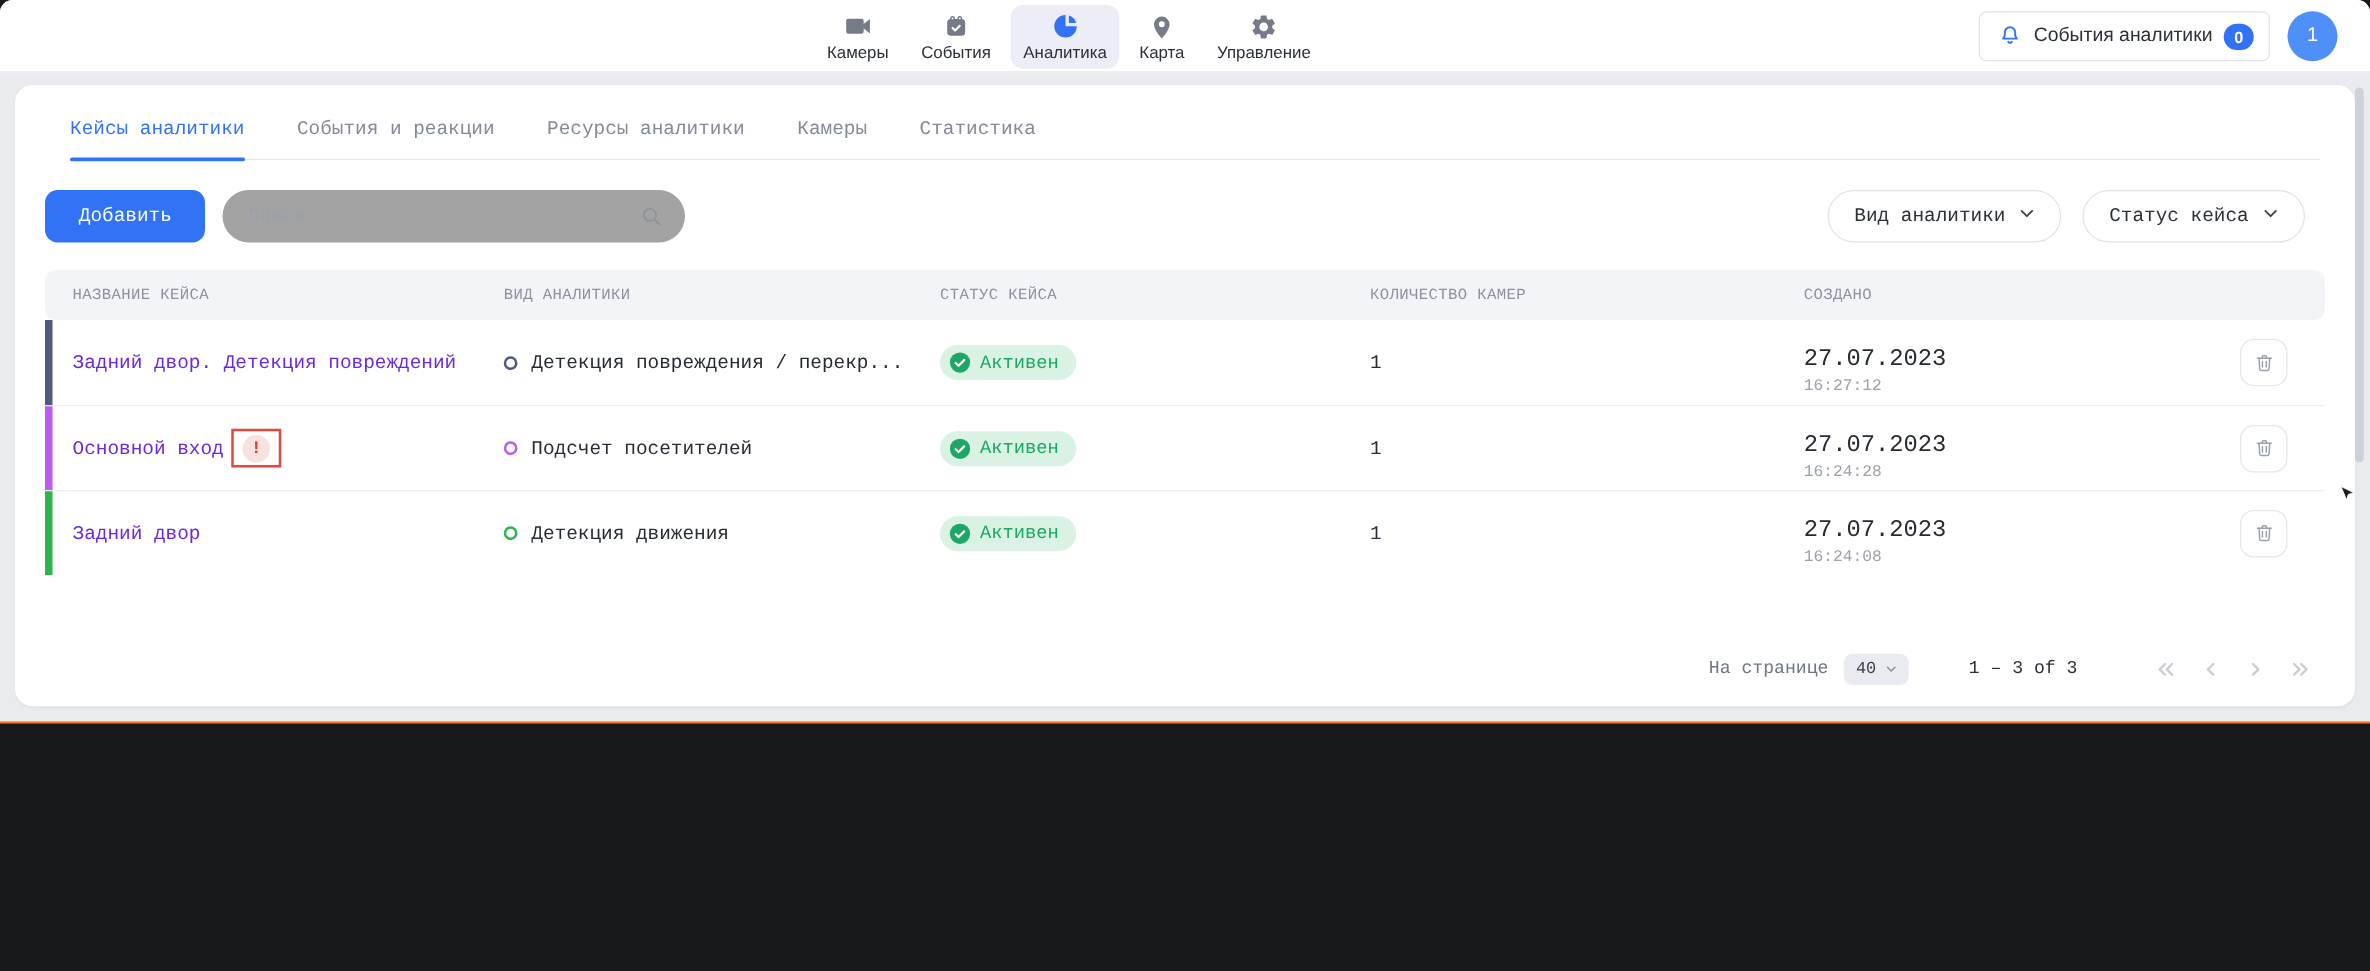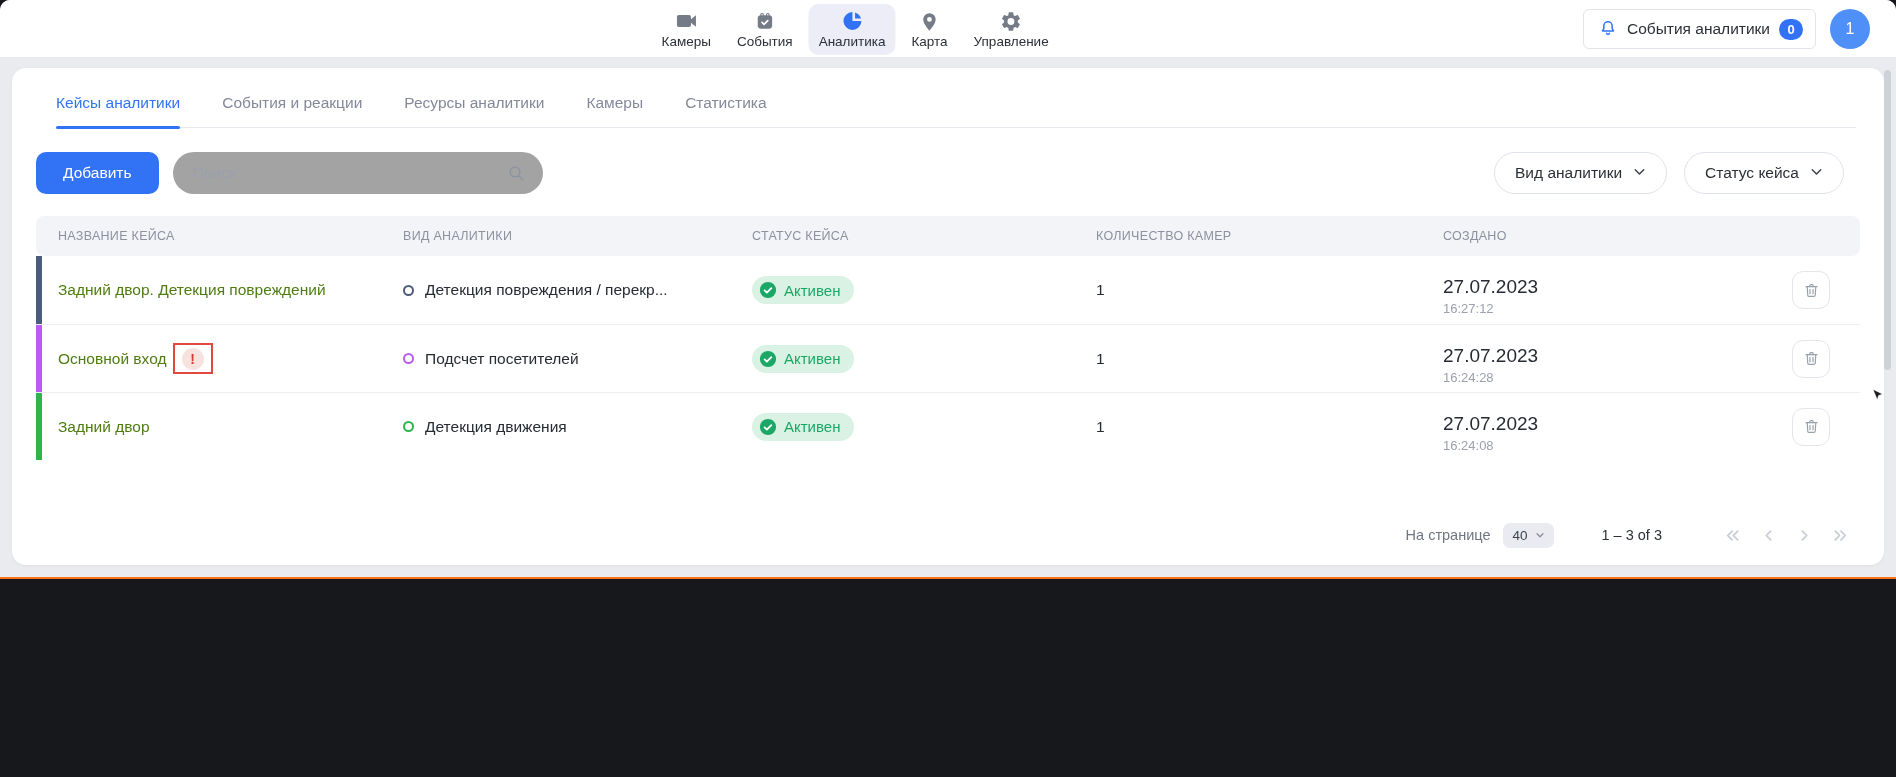--- a/index.html
+++ b/index.html
@@ -14,21 +14,21 @@
   .nav-item .nav-label { font-size:13.5px; color:#2b3038; white-space:nowrap; }
   .nav-item svg { display:block; }
 
   .topbar-right { position:absolute; right:26px; top:9px; display:flex; align-items:center; gap:14px; }
   .events-btn { display:flex; align-items:center; gap:9px; height:40px; padding:0 12px 0 14px; border:1px solid #e1e4ea; border-radius:6px; background:#fff; cursor:pointer; }
   .events-btn .events-label { font-size:15.5px; color:#2b3038; }
   .events-badge { min-width:24px; height:21px; padding:0 7px; border-radius:11px; background:#3273f6; color:#fff; font-size:13px; font-weight:bold; display:flex; align-items:center; justify-content:center; }
   .avatar { width:40px; height:40px; border-radius:50%; background:#4e90f8; color:#fff; font-size:16px; display:flex; align-items:center; justify-content:center; cursor:pointer; }
 
   
-  .card { position:absolute; left:12px; right:12px; top:68px; bottom:12px; background:#fff; border-radius:14px; box-shadow:0 1px 3px rgba(20,24,40,.05); }
+  .card { position:absolute; left:12px; right:12px; top:68px; bottom:12px; background:#fff; border-radius:14px; box-shadow:0 1px 3px rgba(20,24,40,.05);font-family:Liberation Mono, monospace; }
 
   
   .tabs-wrap { display:flex; gap:42px; margin:0 28px 0 44px; padding-top:26px; border-bottom:1px solid #e7e9ee; }
   .tab { position:relative; padding-bottom:15px; font-size:15.5px; color:#84899a; cursor:pointer; white-space:nowrap; }
   .tab.active { color:#3273f6; }
   .tab.active::after { content:''; position:absolute; left:0; right:0; bottom:-2px; height:3px; border-radius:2px; background:#3273f6; }
 
   
   .toolbar { display:flex; align-items:center; margin:24px 40px 0 24px; }
   .btn-add { height:42px; padding:0 27px; background:#3273f6; border:none; border-radius:10px; color:#fff; font-size:15.5px; font-family:inherit; cursor:pointer; }
@@ -42,21 +42,21 @@
 
   
   .table { margin:22px 24px 0 24px; }
   .thead, .trow { display:grid; grid-template-columns:345px 349px 344px 347px 1fr 76px; align-items:center; }
   .thead { height:40px; background:#f3f4f8; border-radius:8px; }
   .thead .th { font-size:12.5px; font-weight:500; letter-spacing:.3px; color:#8b919f; padding-left:22px; white-space:nowrap; }
   .trow { height:68px; position:relative; }
   .trow + .trow { border-top:1px solid #edeef2; }
   .accent-bar { position:absolute; left:0; top:0; bottom:0; width:6px; }
   .cell { padding-left:22px; display:flex; align-items:center; min-width:0; }
-  .case-name { font-size:15.5px; color:#4d7c0f; white-space:nowrap; }
+  .case-name { font-size:15.5px; color:#6d28d9; white-space:nowrap; }
   .error-box { display:inline-flex; align-items:center; justify-content:center; width:40px; height:31px; margin-left:6px; border:2px solid #e2483d; background:#fff; }
   .error-circle { width:22px; height:22px; border-radius:50%; background:#f7e2e0; color:#d93a30; font-size:14px; font-weight:bold; display:flex; align-items:center; justify-content:center; }
   .type-ring { width:11px; height:11px; border-radius:50%; border:2.5px solid #4d5b7c; margin-right:11px; flex:none; }
   .type-label { font-size:15.5px; color:#262b33; white-space:nowrap; overflow:hidden; text-overflow:ellipsis; }
   .status-pill { display:inline-flex; align-items:center; gap:7px; background:#d9f2e4; border-radius:17px; padding:5px 14px 5px 7px; }
   .status-pill .status-label { font-size:15px; color:#1ca766; }
   .count-value { font-size:15.5px; color:#262b33; }
   .created .date { font-size:19px; font-weight:500; color:#262b33; line-height:1.3; }
   .created .time { font-size:13px; color:#9aa0ac; line-height:1.35; }
   .cell-created { display:block; padding-top:13px; }

